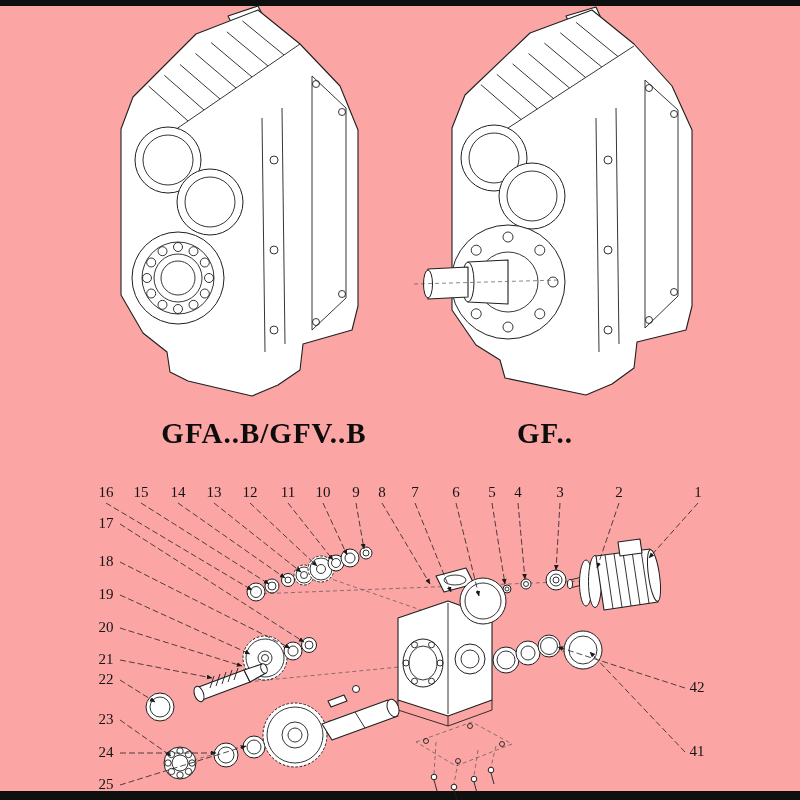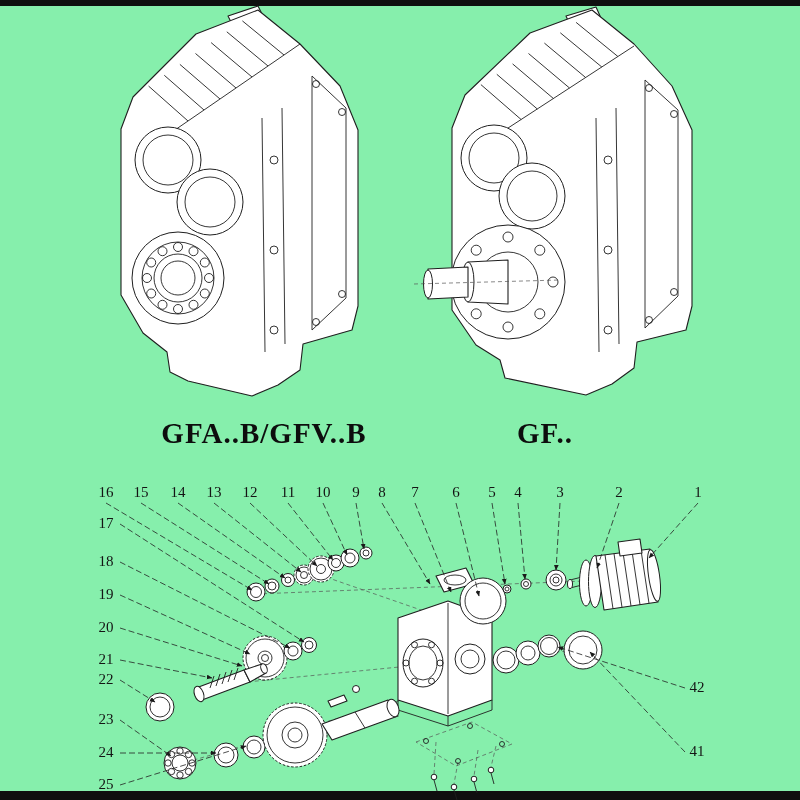--- a/index.html
+++ b/index.html
@@ -1,16 +1,16 @@
 <!DOCTYPE html>
 <html><head>
 <meta charset="utf-8">
 <style>
   html,body{margin:0;padding:0;background:#e9e9e9;}
-  .stage{position:relative;width:800px;height:800px;background:#86efac;overflow:hidden;
+  .stage{position:relative;width:800px;height:800px;background:#fca5a5;overflow:hidden;
          font-family:"Liberation Serif",serif;}
   .bar{position:absolute;left:0;width:100%;background:#0f0f0f;}
   .bar.top{top:0;height:6px;}
   .bar.bottom{bottom:0;height:9px;}
   svg{position:absolute;left:0;top:0;}
   .ol{fill:#ffffff;stroke:#1f1f1f;stroke-width:1.1;stroke-linejoin:round;}
   .ln{fill:none;stroke:#1f1f1f;stroke-width:0.9;}
   .cw{fill:#ffffff;stroke:#1f1f1f;stroke-width:1;}
   .cn{fill:none;stroke:#1f1f1f;stroke-width:0.9;}
   .teeth{fill:#ffffff;stroke:#1f1f1f;stroke-width:1;stroke-dasharray:2.5 1.8;}

